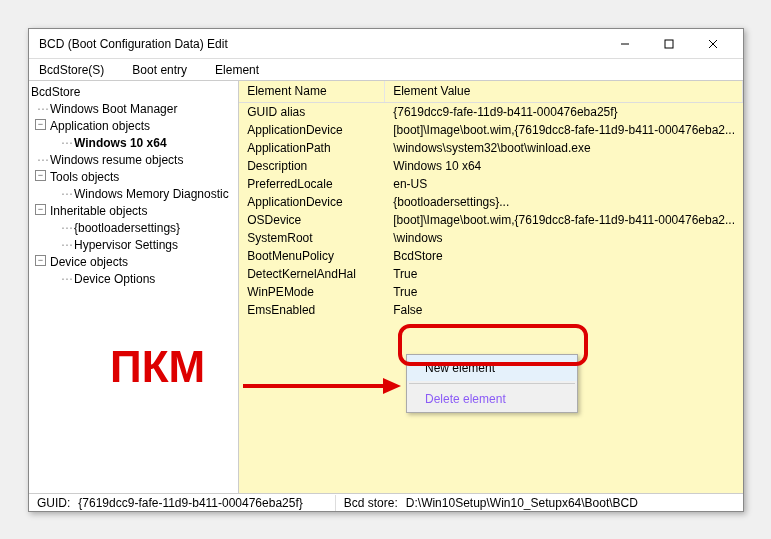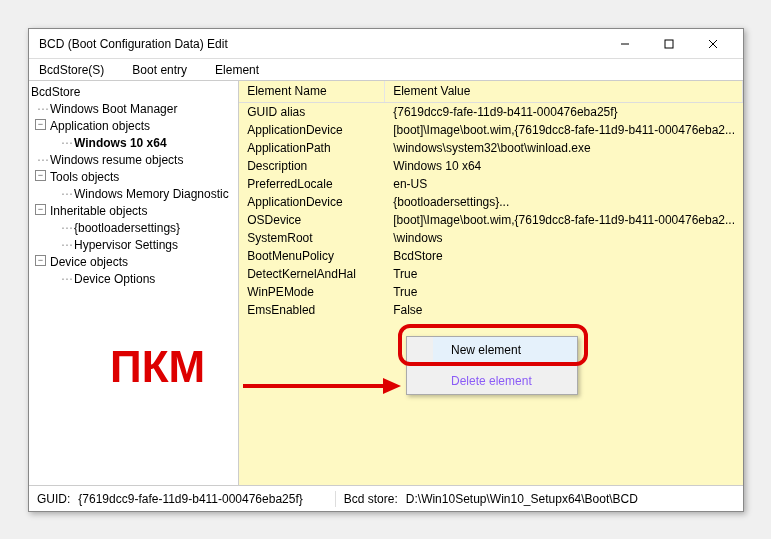--- a/index.html
+++ b/index.html
@@ -19,30 +19,30 @@
 .dots { color:#999; margin-right:2px; letter-spacing:-1px;}
 .sel { font-weight: bold; }
 .list { flex: 1; position: relative; background:#fef9c3;}
 .list-hdr { display: flex; height: 22px; border-bottom: 1px solid #ddd; }
 .list-hdr div { padding: 3px 8px; border-right: 1px solid #e5e5e5; }
 .col1 { width: 146px; }
 .col2 { flex: 1; }
 .list-body { }
 .row { display: flex; height: 18px; align-items: center; }
 .row div { padding: 0 8px; overflow: hidden; white-space: nowrap; }
-.ctxmenu { position: absolute; left: 406px; top: 336px; width: 172px; background: #f0f0f0; border: 1px solid #aaa; box-shadow: 2px 2px 4px rgba(0,0,0,0.25); z-index:5;padding-left:26px;}
+.ctxmenu { position: absolute; left: 406px; top: 354px; width: 172px; background: #f0f0f0; border: 1px solid #aaa; box-shadow: 2px 2px 4px rgba(0,0,0,0.25); z-index:5;}
 .ctxmenu .mi { height: 26px; display: flex; align-items: center; padding: 0 18px; background:#fff;}
 .ctxmenu .mi.hl { background: #e5f1fb; }
 .ctxmenu .mi.disabled { color: #8b5cf6; background:#f0f0f0;}
 .ctxmenu .sep { height: 1px; background: #ccc; margin: 2px 2px; }
 .ring { position: absolute; left: 398px; top: 324px; width: 190px; height: 42px; border: 4px solid #d00; border-radius: 12px; z-index:10; pointer-events:none;}
 .annot { position: absolute; left: 110px; top: 342px; color: #d00; font-size: 44px; font-weight: bold; z-index:10; pointer-events:none; font-family: Liberation Sans, sans-serif;}
 .arrow { position: absolute; left: 243px; top: 374px; z-index:10; pointer-events:none;}
 .arrow svg { display:block;}
-.statusbar { height: 26px; border-top: 1px solid #ccc; display: flex; align-items: center; padding: 0 8px; gap: 8px; background:#fff;}
+.statusbar { height: 18px; border-top: 1px solid #ccc; display: flex; align-items: center; padding: 0 8px; gap: 8px; background:#fff;}
 .sb-lbl { color:#000;}
 .sb-val { margin-right: 24px;}
 .sb-sep { width:1px; height:16px; background:#ddd;}
 </style>
 </head>
 <body>
 
 <div class="win">
   <div class="titlebar">
     <span class="title">BCD (Boot Configuration Data) Edit</span>

